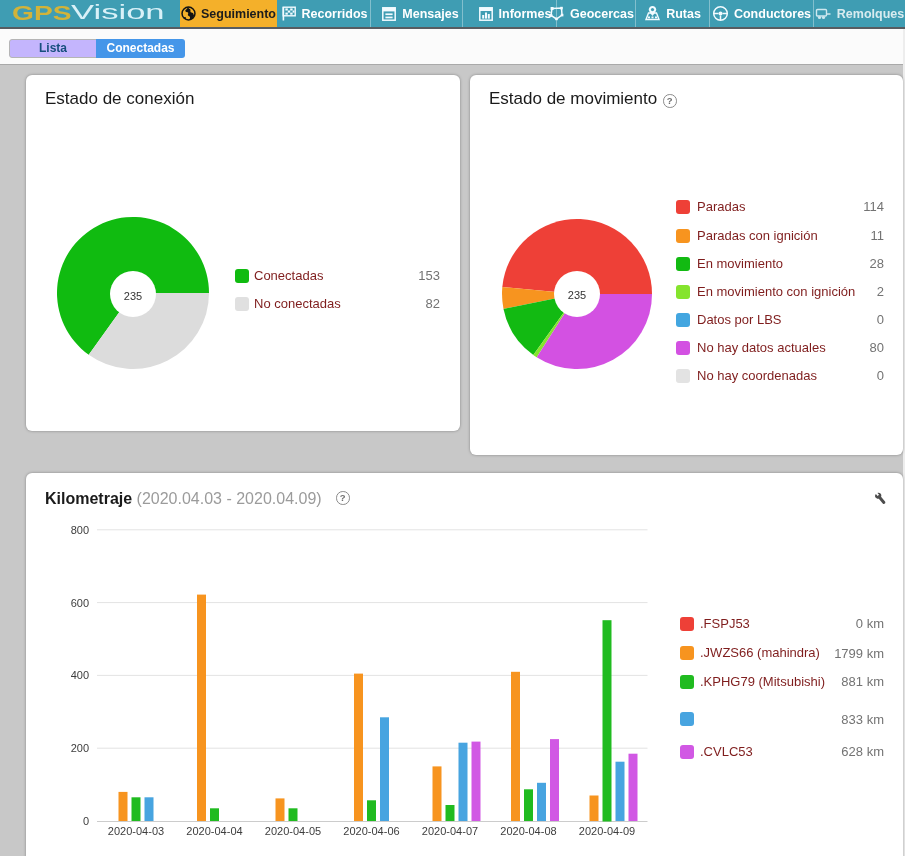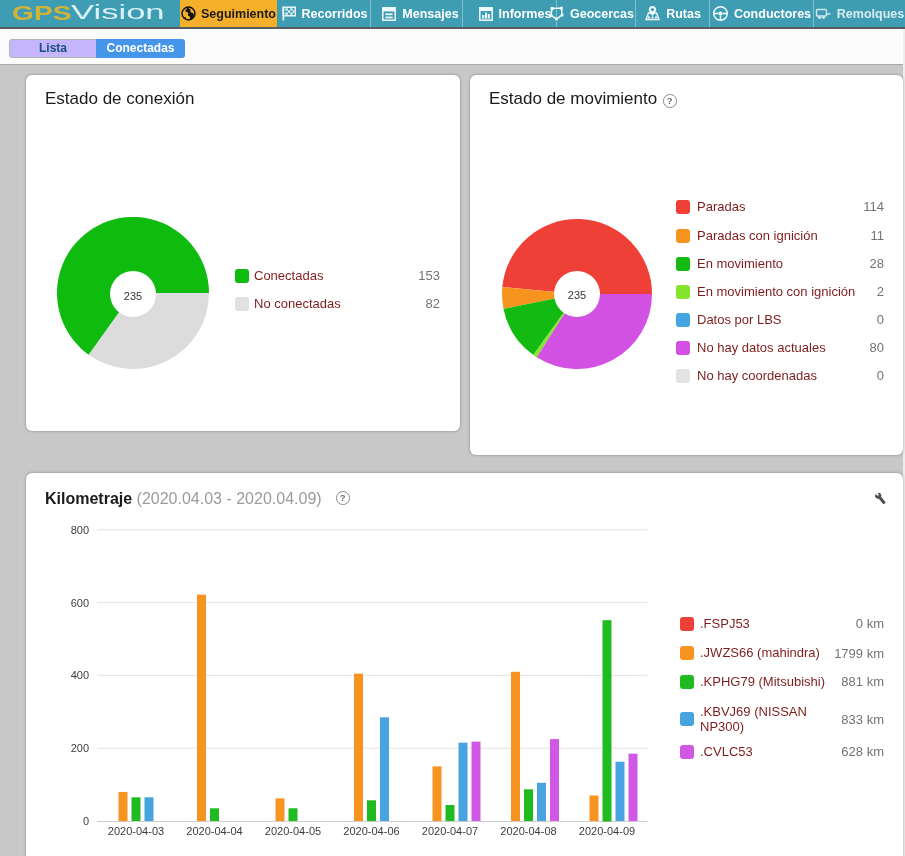--- a/index.html
+++ b/index.html
@@ -236,18 +236,17 @@
   <div class="lgsq" style="left:654px;top:144px;background:#ee4037"></div>
   <div class="lgtx" style="left:674px;top:143px">.FSPJ53</div>
   <div class="lgval" style="right:19px;top:143px">0 km</div>
   <div class="lgsq" style="left:654px;top:173.4px;background:#f7941f"></div>
   <div class="lgtx" style="left:674px;top:172.4px">.JWZS66 (mahindra)</div>
   <div class="lgval" style="right:19px;top:173px">1799 km</div>
   <div class="lgsq" style="left:654px;top:202.4px;background:#20bb20"></div>
   <div class="lgtx" style="left:674px;top:201.4px">.KPHG79 (Mitsubishi)</div>
   <div class="lgval" style="right:19px;top:201.4px">881 km</div>
   <div class="lgsq" style="left:654px;top:239px;background:#47a4e0"></div>
-  <div class="lgtx" style="left:674px;top:231px;width:120px;line-height:15px">.KBVJ69 (NISSAN NP300)</div>
   <div class="lgval" style="right:19px;top:239px">833 km</div>
   <div class="lgsq" style="left:654px;top:272px;background:#d158e4"></div>
   <div class="lgtx" style="left:674px;top:271px">.CVLC53</div>
   <div class="lgval" style="right:19px;top:271px">628 km</div>
 </div>
 
 </body></html>

